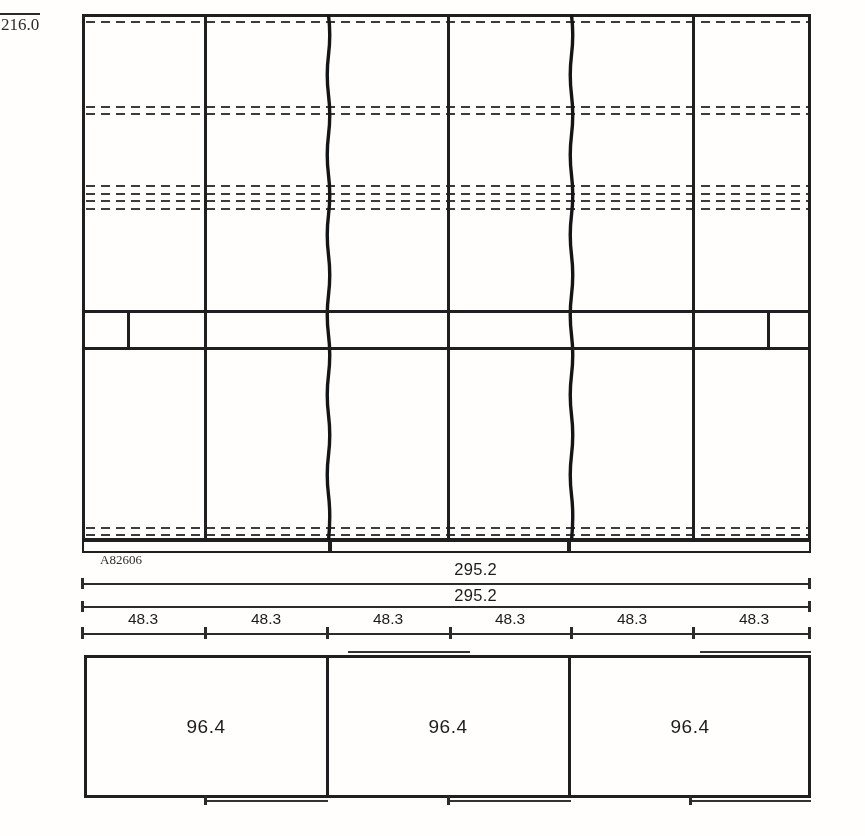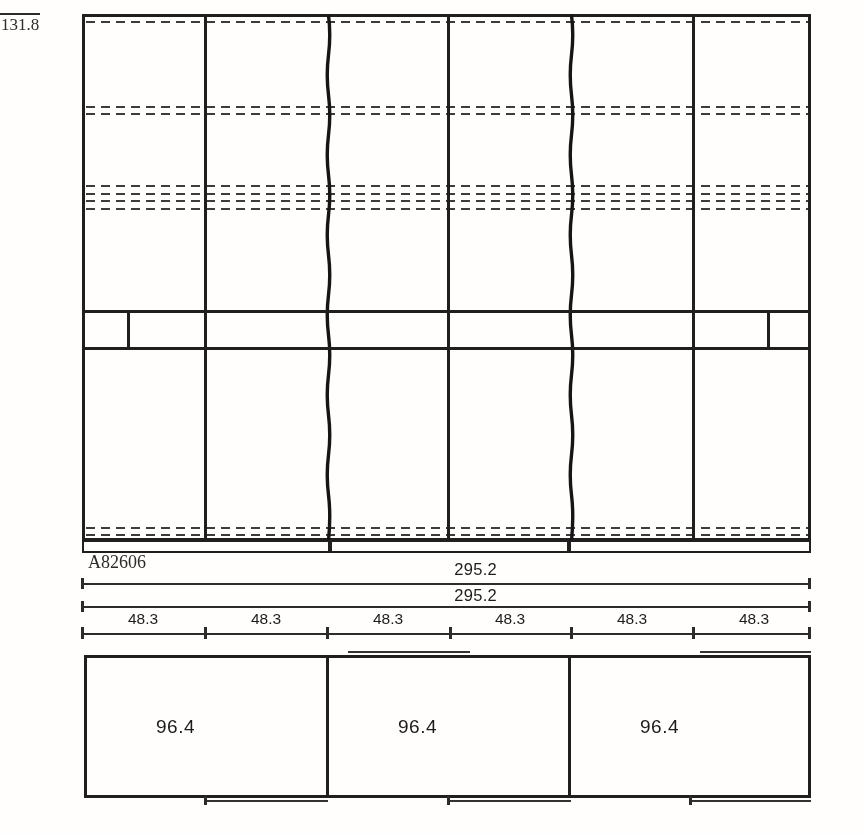--- a/index.html
+++ b/index.html
@@ -23,38 +23,38 @@
   
   .dim-text{
     position:absolute;text-align:right;font-size:16.5px;color:#1c1c1c;
     font-family:"Liberation Sans",sans-serif;letter-spacing:0.3px;
   }
   .sec-text{
     position:absolute;text-align:center;font-size:15.5px;color:#1c1c1c;
     font-family:"Liberation Sans",sans-serif;
   }
   .door-text{
-    position:absolute;font-size:19px;color:#1c1c1c;
+    position:absolute;text-align:center;font-size:19px;color:#1c1c1c;
     font-family:"Liberation Sans",sans-serif;letter-spacing:0.5px;
   }
   .serif-text{
     position:absolute;font-family:"Liberation Serif",serif;color:#2b2b2b;
   }
   .box{position:absolute;border:3px solid #1f1f1f;box-sizing:border-box;background:transparent;}
   .plinth{position:absolute;border:2px solid #1f1f1f;box-sizing:border-box;top:540px;height:13px;}
   .offset-seg{position:absolute;height:2px;background:#333;}
   svg{position:absolute;overflow:visible;}
 </style>
 </head>
 <body>
 
 <div id="canvas">
 
   <div class="abs thin" style="left:0;top:13px;width:40px;"></div>
-  <div class="serif-text" style="left:1px;top:15px;font-size:17px;">131.8</div>
+  <div class="serif-text" style="left:1px;top:15px;font-size:17px;">216.0</div>
 
   <div class="box" style="left:82px;top:14px;width:729px;height:527px;"></div>
 
   <div class="dash" style="top:21px;"></div>
   <div class="dash" style="top:106px;"></div>
   <div class="dash" style="top:113px;"></div>
   <div class="dash" style="top:185px;"></div>
   <div class="dash" style="top:192.5px;"></div>
   <div class="dash" style="top:200px;"></div>
   <div class="dash" style="top:207.5px;"></div>
@@ -74,21 +74,21 @@
 
   <div class="hline" style="left:82px;top:310px;width:729px;"></div>
   <div class="hline" style="left:82px;top:347px;width:729px;"></div>
   <div class="vline" style="left:127px;top:310px;height:40px;width:2.5px;"></div>
   <div class="vline" style="left:767px;top:310px;height:40px;width:2.5px;"></div>
 
   <div class="plinth" style="left:82px;width:248px;"></div>
   <div class="plinth" style="left:330px;width:239px;"></div>
   <div class="plinth" style="left:569px;width:242px;"></div>
 
-  <div class="serif-text" style="left:88px;top:552px;font-size:18px;">A82606</div>
+  <div class="serif-text" style="left:100px;top:552px;font-size:13px;">A82606</div>
 
   <div class="dim-text" style="left:397px;top:560px;width:100px;">295.2</div>
   <div class="abs thin" style="left:82px;top:583px;width:729px;"></div>
   <div class="endtick" style="left:81px;top:578px;"></div>
   <div class="endtick" style="left:808px;top:578px;"></div>
 
   <div class="dim-text" style="left:397px;top:586px;width:100px;">295.2</div>
   <div class="abs thin" style="left:82px;top:606px;width:729px;"></div>
   <div class="endtick" style="left:81px;top:601px;"></div>
   <div class="endtick" style="left:808px;top:601px;"></div>

